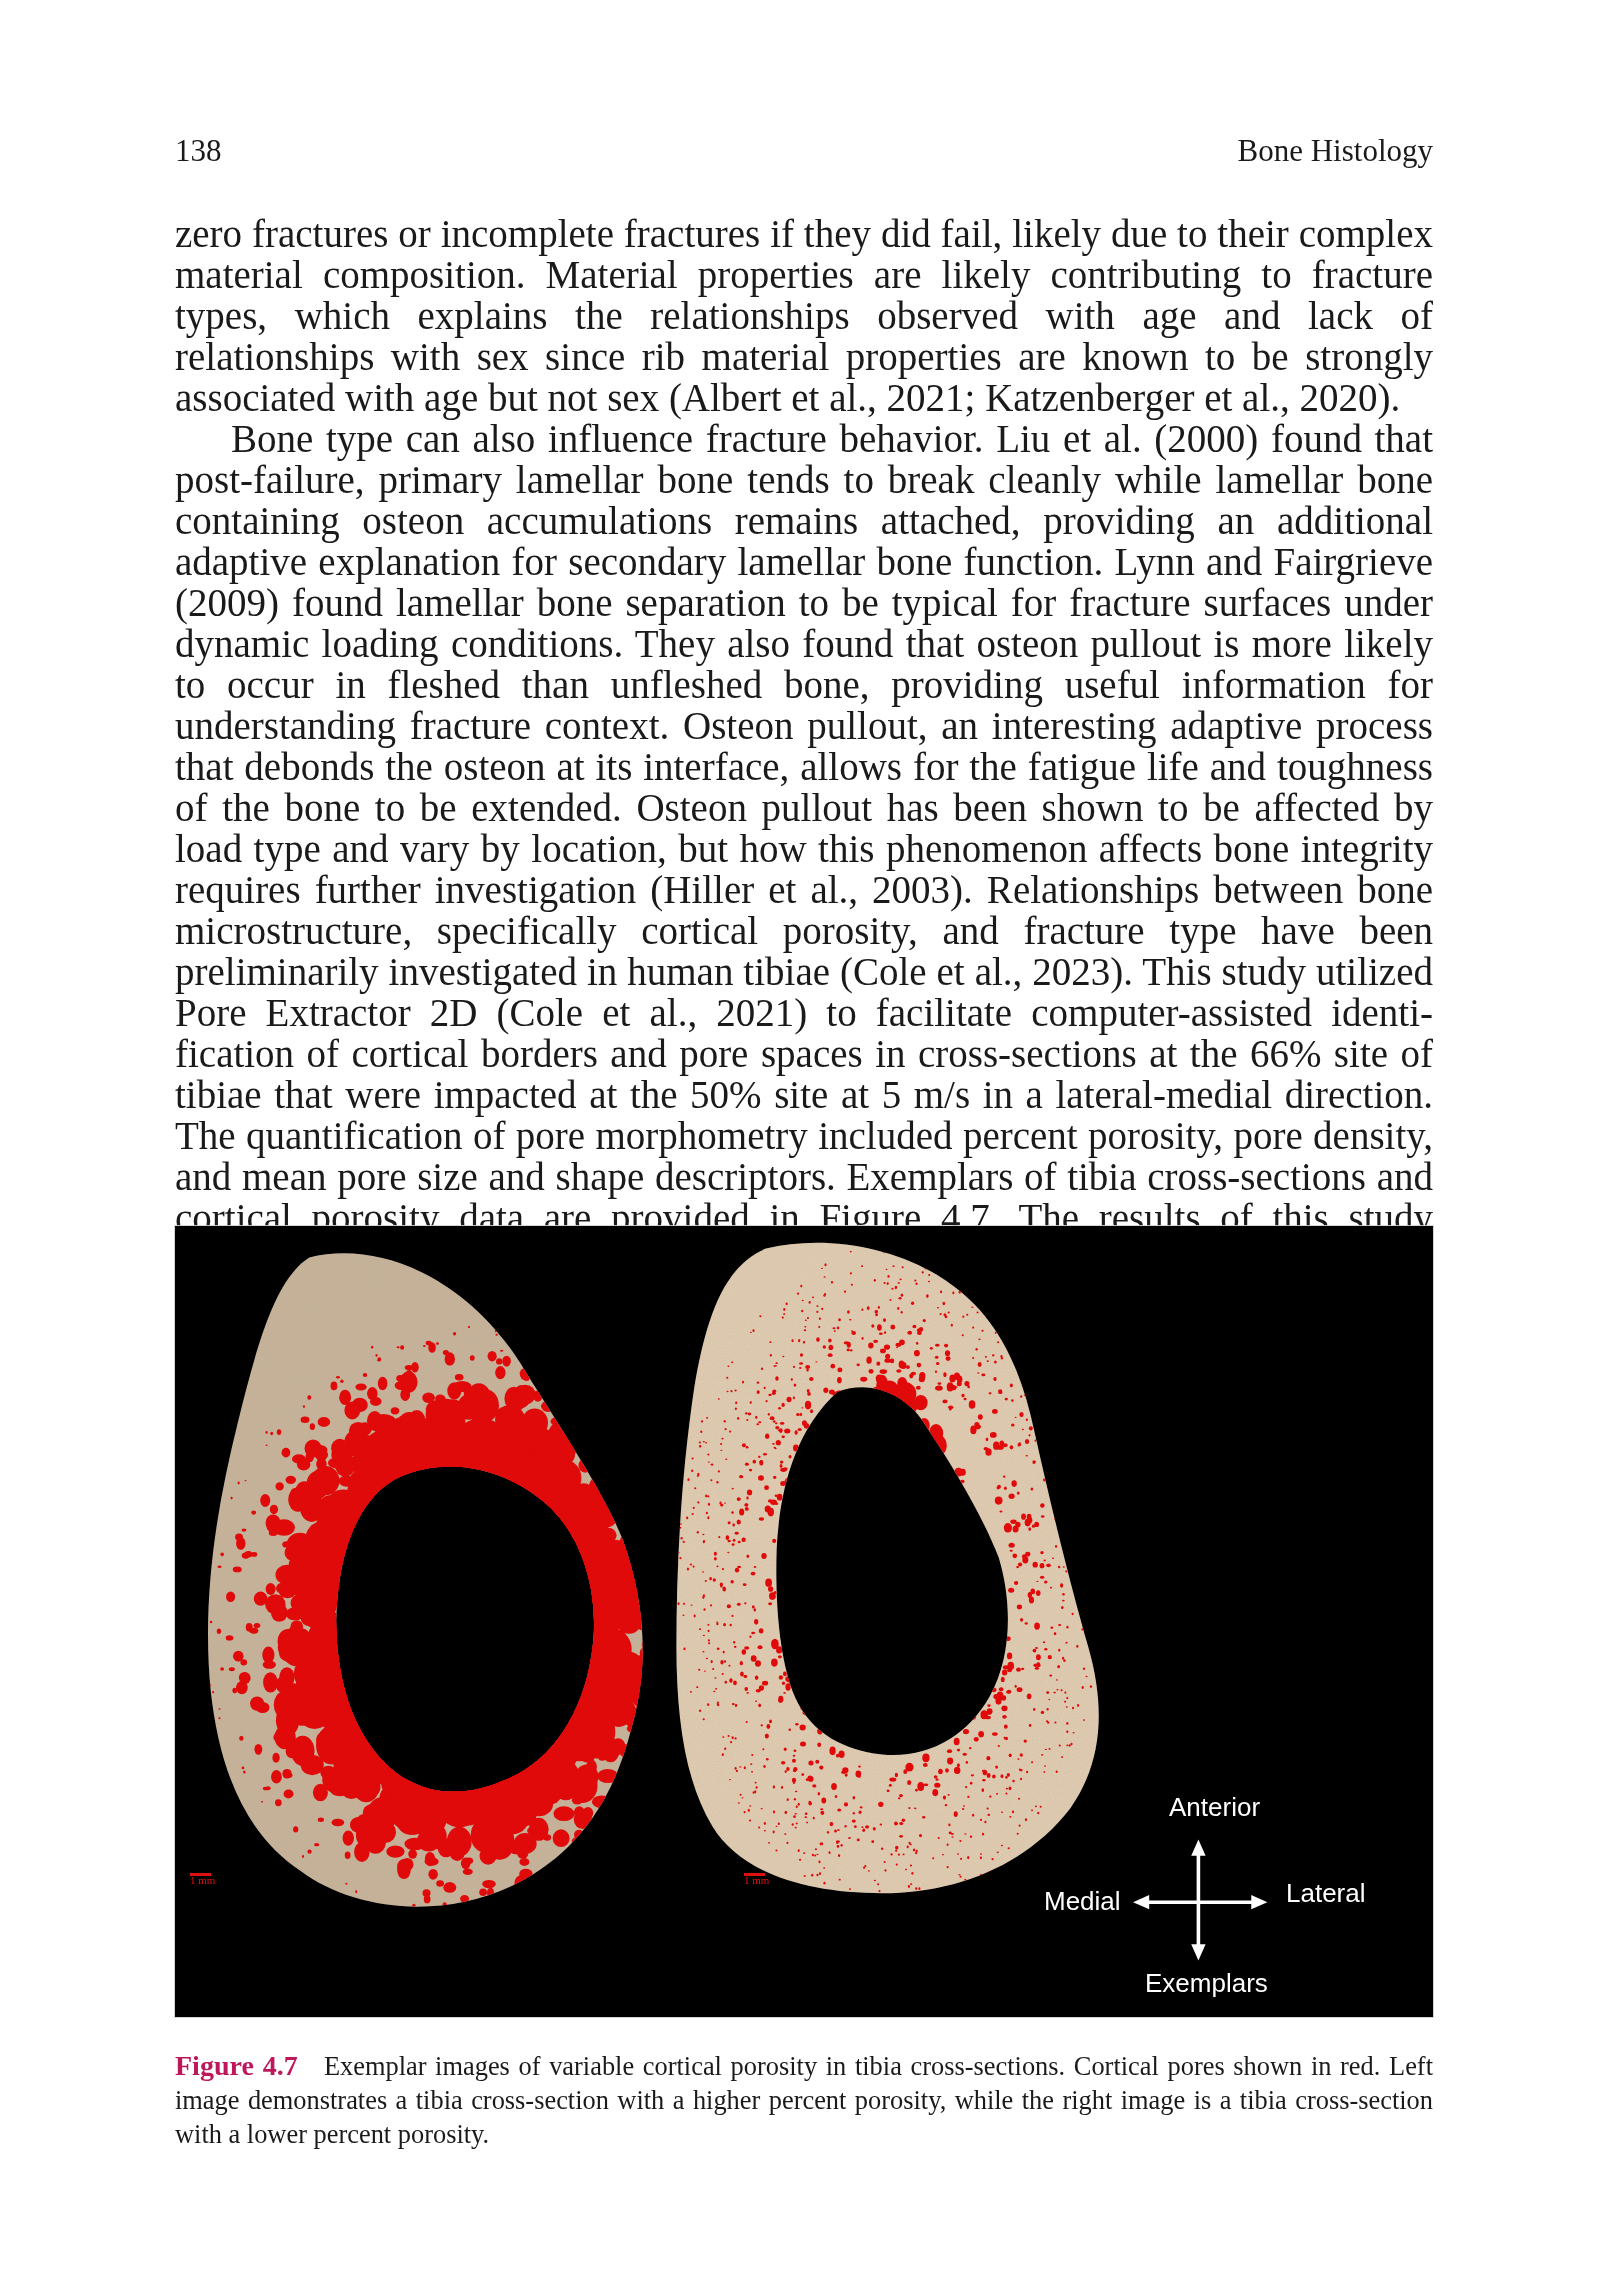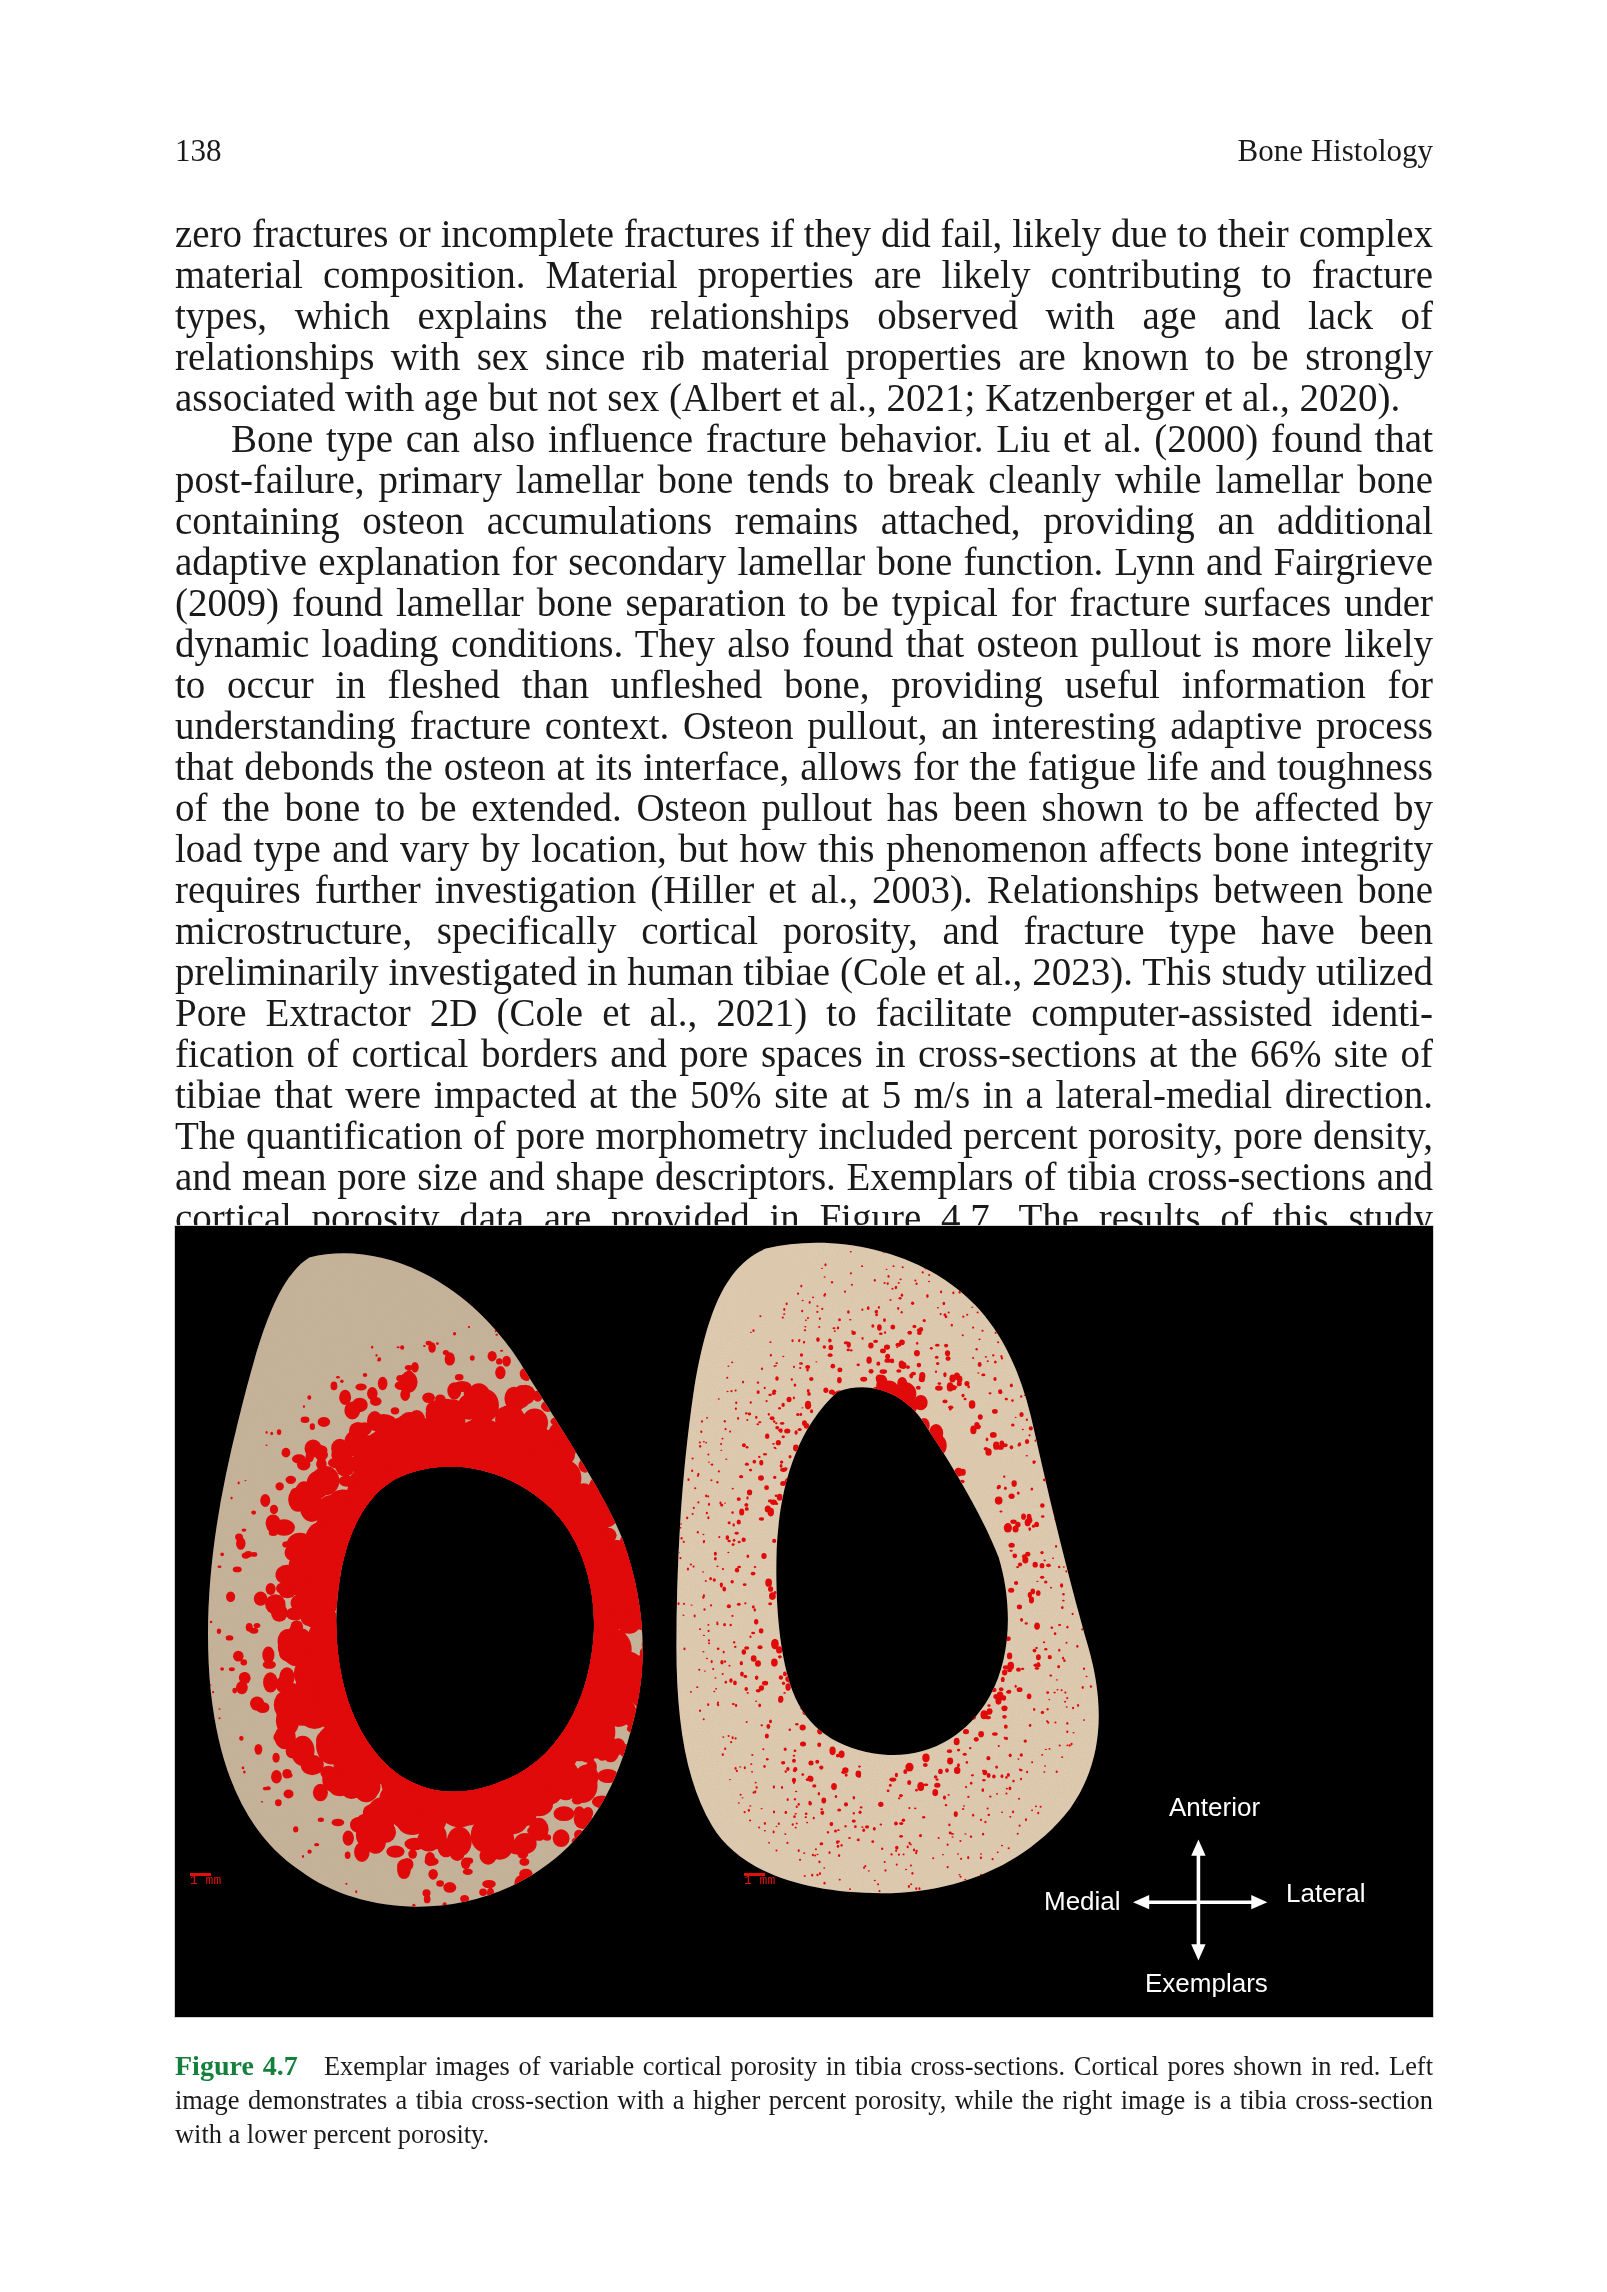--- a/index.html
+++ b/index.html
@@ -47,23 +47,23 @@
       width: 1258px;
       height: 791px;
       background: #000000;
       overflow: hidden;
       box-shadow: 0 0 0 0.9px #cfcfcf;
     }
     .figure-panel svg { position: absolute; left: 0; top: 0; }
 
     .scale-bar {
       position: absolute;
-      font-family: Liberation Mono, monospace;
+      font-family: Liberation Serif, serif;
       color: #e01010;
-      font-size: 13px;
+      font-size: 11px;
       line-height: 7.2px;
       text-align: right;
     }
     .scale-bar .bar {
       width: 20.6px;
       height: 2.7px;
       background: #e01010;
       margin-bottom: 1.8px;
     }
 
@@ -78,21 +78,21 @@
     .caption {
       position: absolute;
       left: 175px;
       top: 2049px;
       width: 1258px;
       font-size: 26.4px;
       line-height: 34px;
       text-align: justify;
     }
     .caption .fig-label {
-      color: #15803d;
+      color: #be185d;
       font-weight: bold;
       font-size: 28px;
       margin-right: 26px;
     }
   </style>
 </head>
 <body>
 
 <div class="running-head">
   <span class="page-number">138</span>

